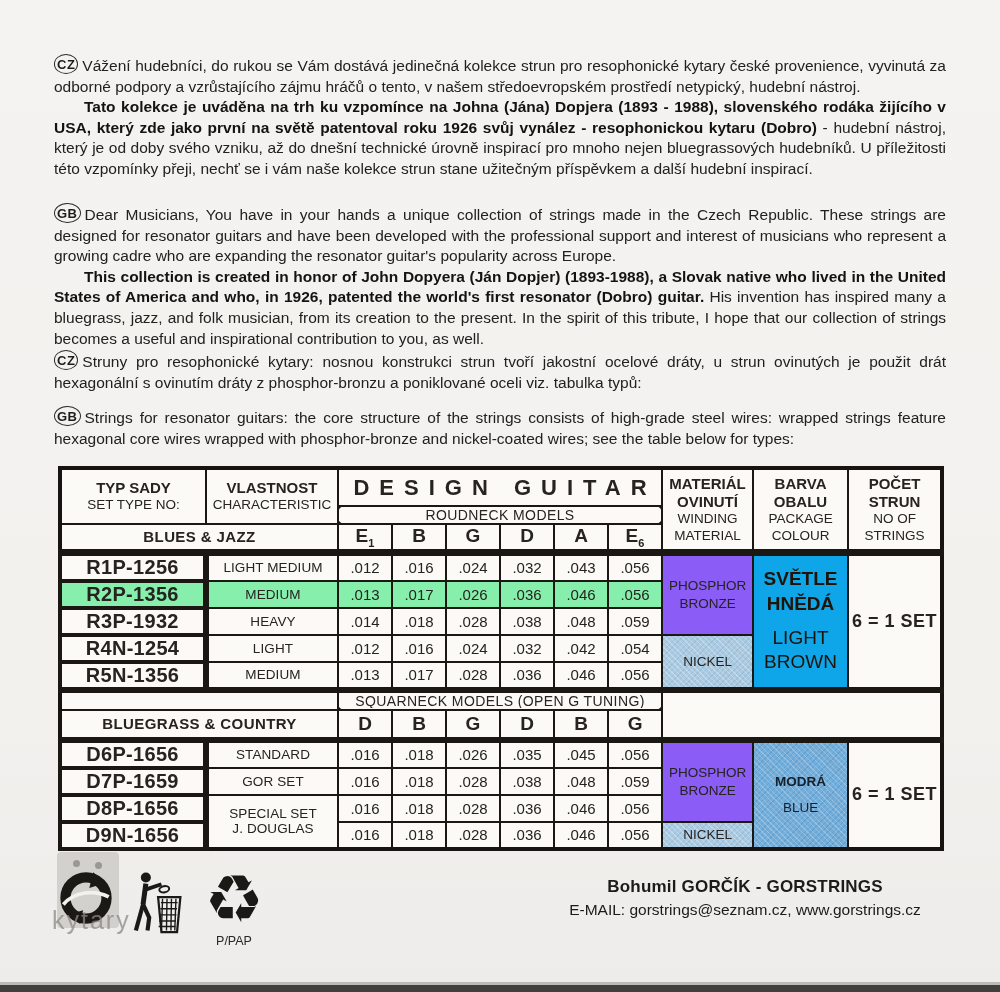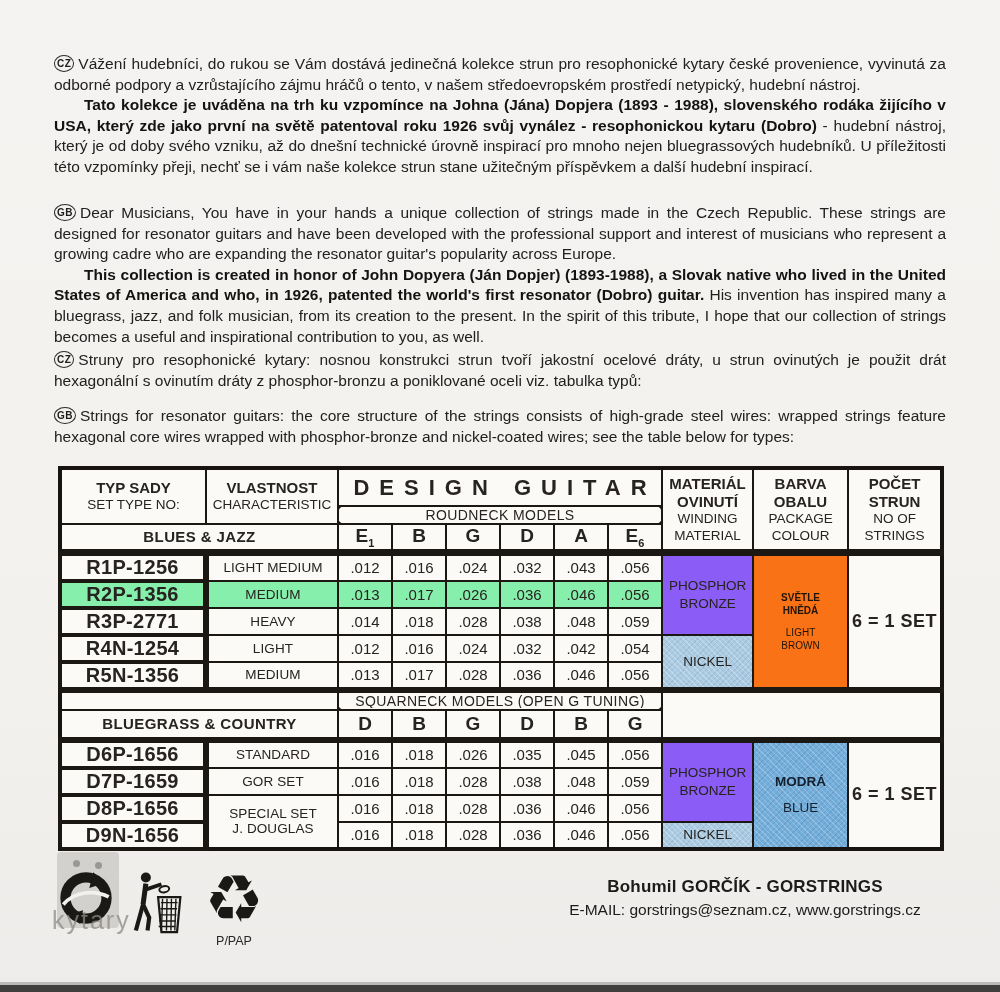--- a/index.html
+++ b/index.html
@@ -14,21 +14,21 @@
   .scan-edge{position:absolute;left:0;right:0;bottom:0;height:7px;background:#413f3d;}
   .scan-edge2{position:absolute;left:0;right:0;bottom:7px;height:3px;background:#8a8886;opacity:.5;}
 
   
   .para{position:absolute;left:54px;width:892px;text-align:justify;font-size:15.5px;line-height:20.6px;color:#232120;}
   .para p{margin:0;}
   .para .indent{text-indent:30px;}
   .para b{font-weight:bold;color:#141312;}
   .badge{
     display:inline-block;border:1.5px solid #2c2b29;border-radius:50%;
-    font-size:10px;font-weight:bold;line-height:1;padding:3px 2px 2px 2px;
+    font-size:13px;font-weight:bold;line-height:1;padding:3px 2px 2px 2px;
     min-width:14px;text-align:center;vertical-align:2px;margin-right:4px;color:#1d1c1b;
     letter-spacing:.5px;
   }
   #p1{top:54px;}
   #p2{top:203px;}
   #p3{top:350px;}
   #p4{top:406px;}
 
   
   .strtable{
@@ -52,21 +52,21 @@
   td.note sub{font-size:11px;}
   td.type{font-weight:bold;font-size:20px;letter-spacing:.3px;
     border-width:4px 6px 4px 4px;}
   td.charc{font-size:13.5px;letter-spacing:.1px;}
   td.num{font-size:15px;}
   td.hl{background:#86efac;}
   td.phosphor{background:#8b5cf6;font-size:13.5px;line-height:1.3;}
   td.nickel{background:#abcbe2;font-size:13.5px;
     background-image:repeating-linear-gradient(45deg,rgba(255,255,255,.28) 0 1px,transparent 1px 4px),
                      repeating-linear-gradient(-45deg,rgba(40,70,110,.10) 0 1px,transparent 1px 4px);}
-  td.brown{background:#f97316;font-size:10px;line-height:1.3;color:#201409;}
+  td.brown{background:#0ea5e9;font-size:19px;line-height:1.3;color:#201409;}
   td.bluepkg{background:#74aedb;font-size:13.5px;line-height:1.3;color:#15202e;
     background-image:repeating-linear-gradient(45deg,rgba(255,255,255,.22) 0 1px,transparent 1px 4px),
                      repeating-linear-gradient(-45deg,rgba(20,50,90,.12) 0 1px,transparent 1px 4px);}
   td.setcell{font-weight:bold;font-size:18px;letter-spacing:.5px;}
   td .b2{font-weight:bold;}
   td .gap{height:9px;}
   td.bb6{border-bottom-width:7px;}
   td.bb5{border-bottom-width:6px;}
   td.empty{background:#fbfaf7;}
 
@@ -190,21 +190,21 @@
       <td class="type hl">R2P-1356</td>
       <td class="charc hl">MEDIUM</td>
       <td class="num hl">.013</td>
       <td class="num hl">.017</td>
       <td class="num hl">.026</td>
       <td class="num hl">.036</td>
       <td class="num hl">.046</td>
       <td class="num hl">.056</td>
     </tr>
     <tr class="dr">
-      <td class="type">R3P-2771</td>
+      <td class="type">R3P-1932</td>
       <td class="charc">HEAVY</td>
       <td class="num">.014</td>
       <td class="num">.018</td>
       <td class="num">.028</td>
       <td class="num">.038</td>
       <td class="num">.048</td>
       <td class="num">.059</td>
     </tr>
     <tr class="dr">
       <td class="type">R4N-1254</td>

